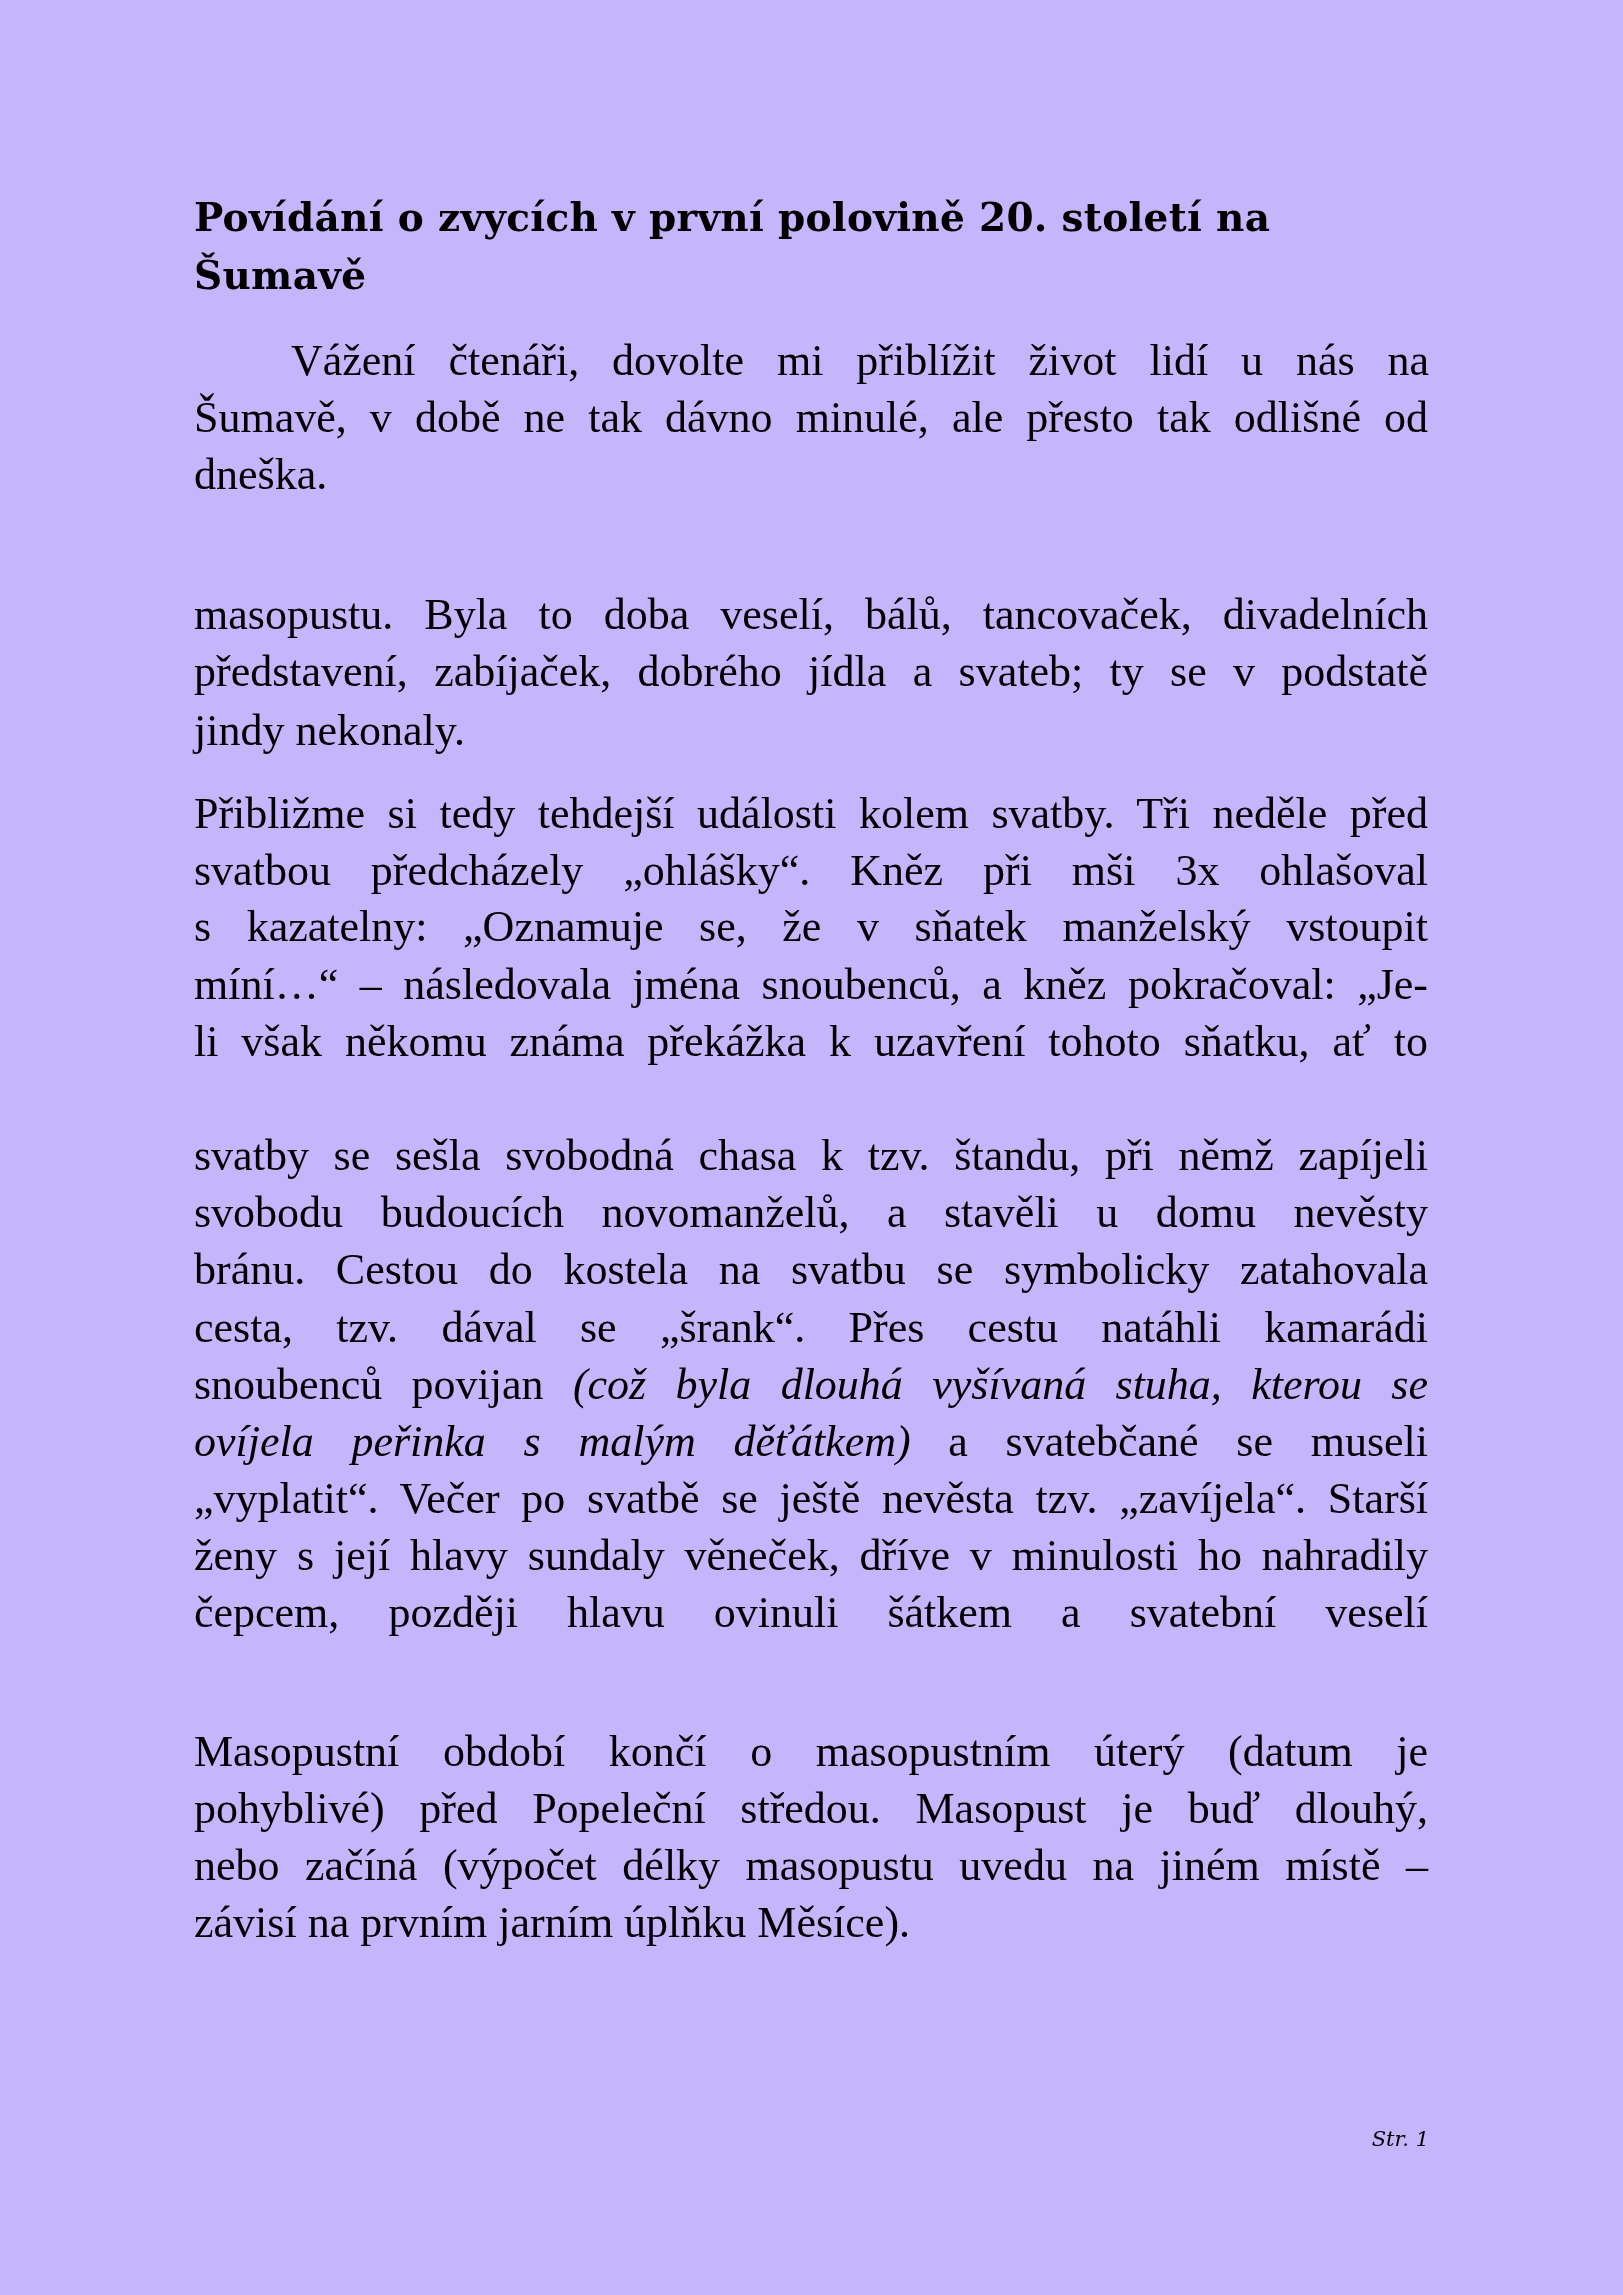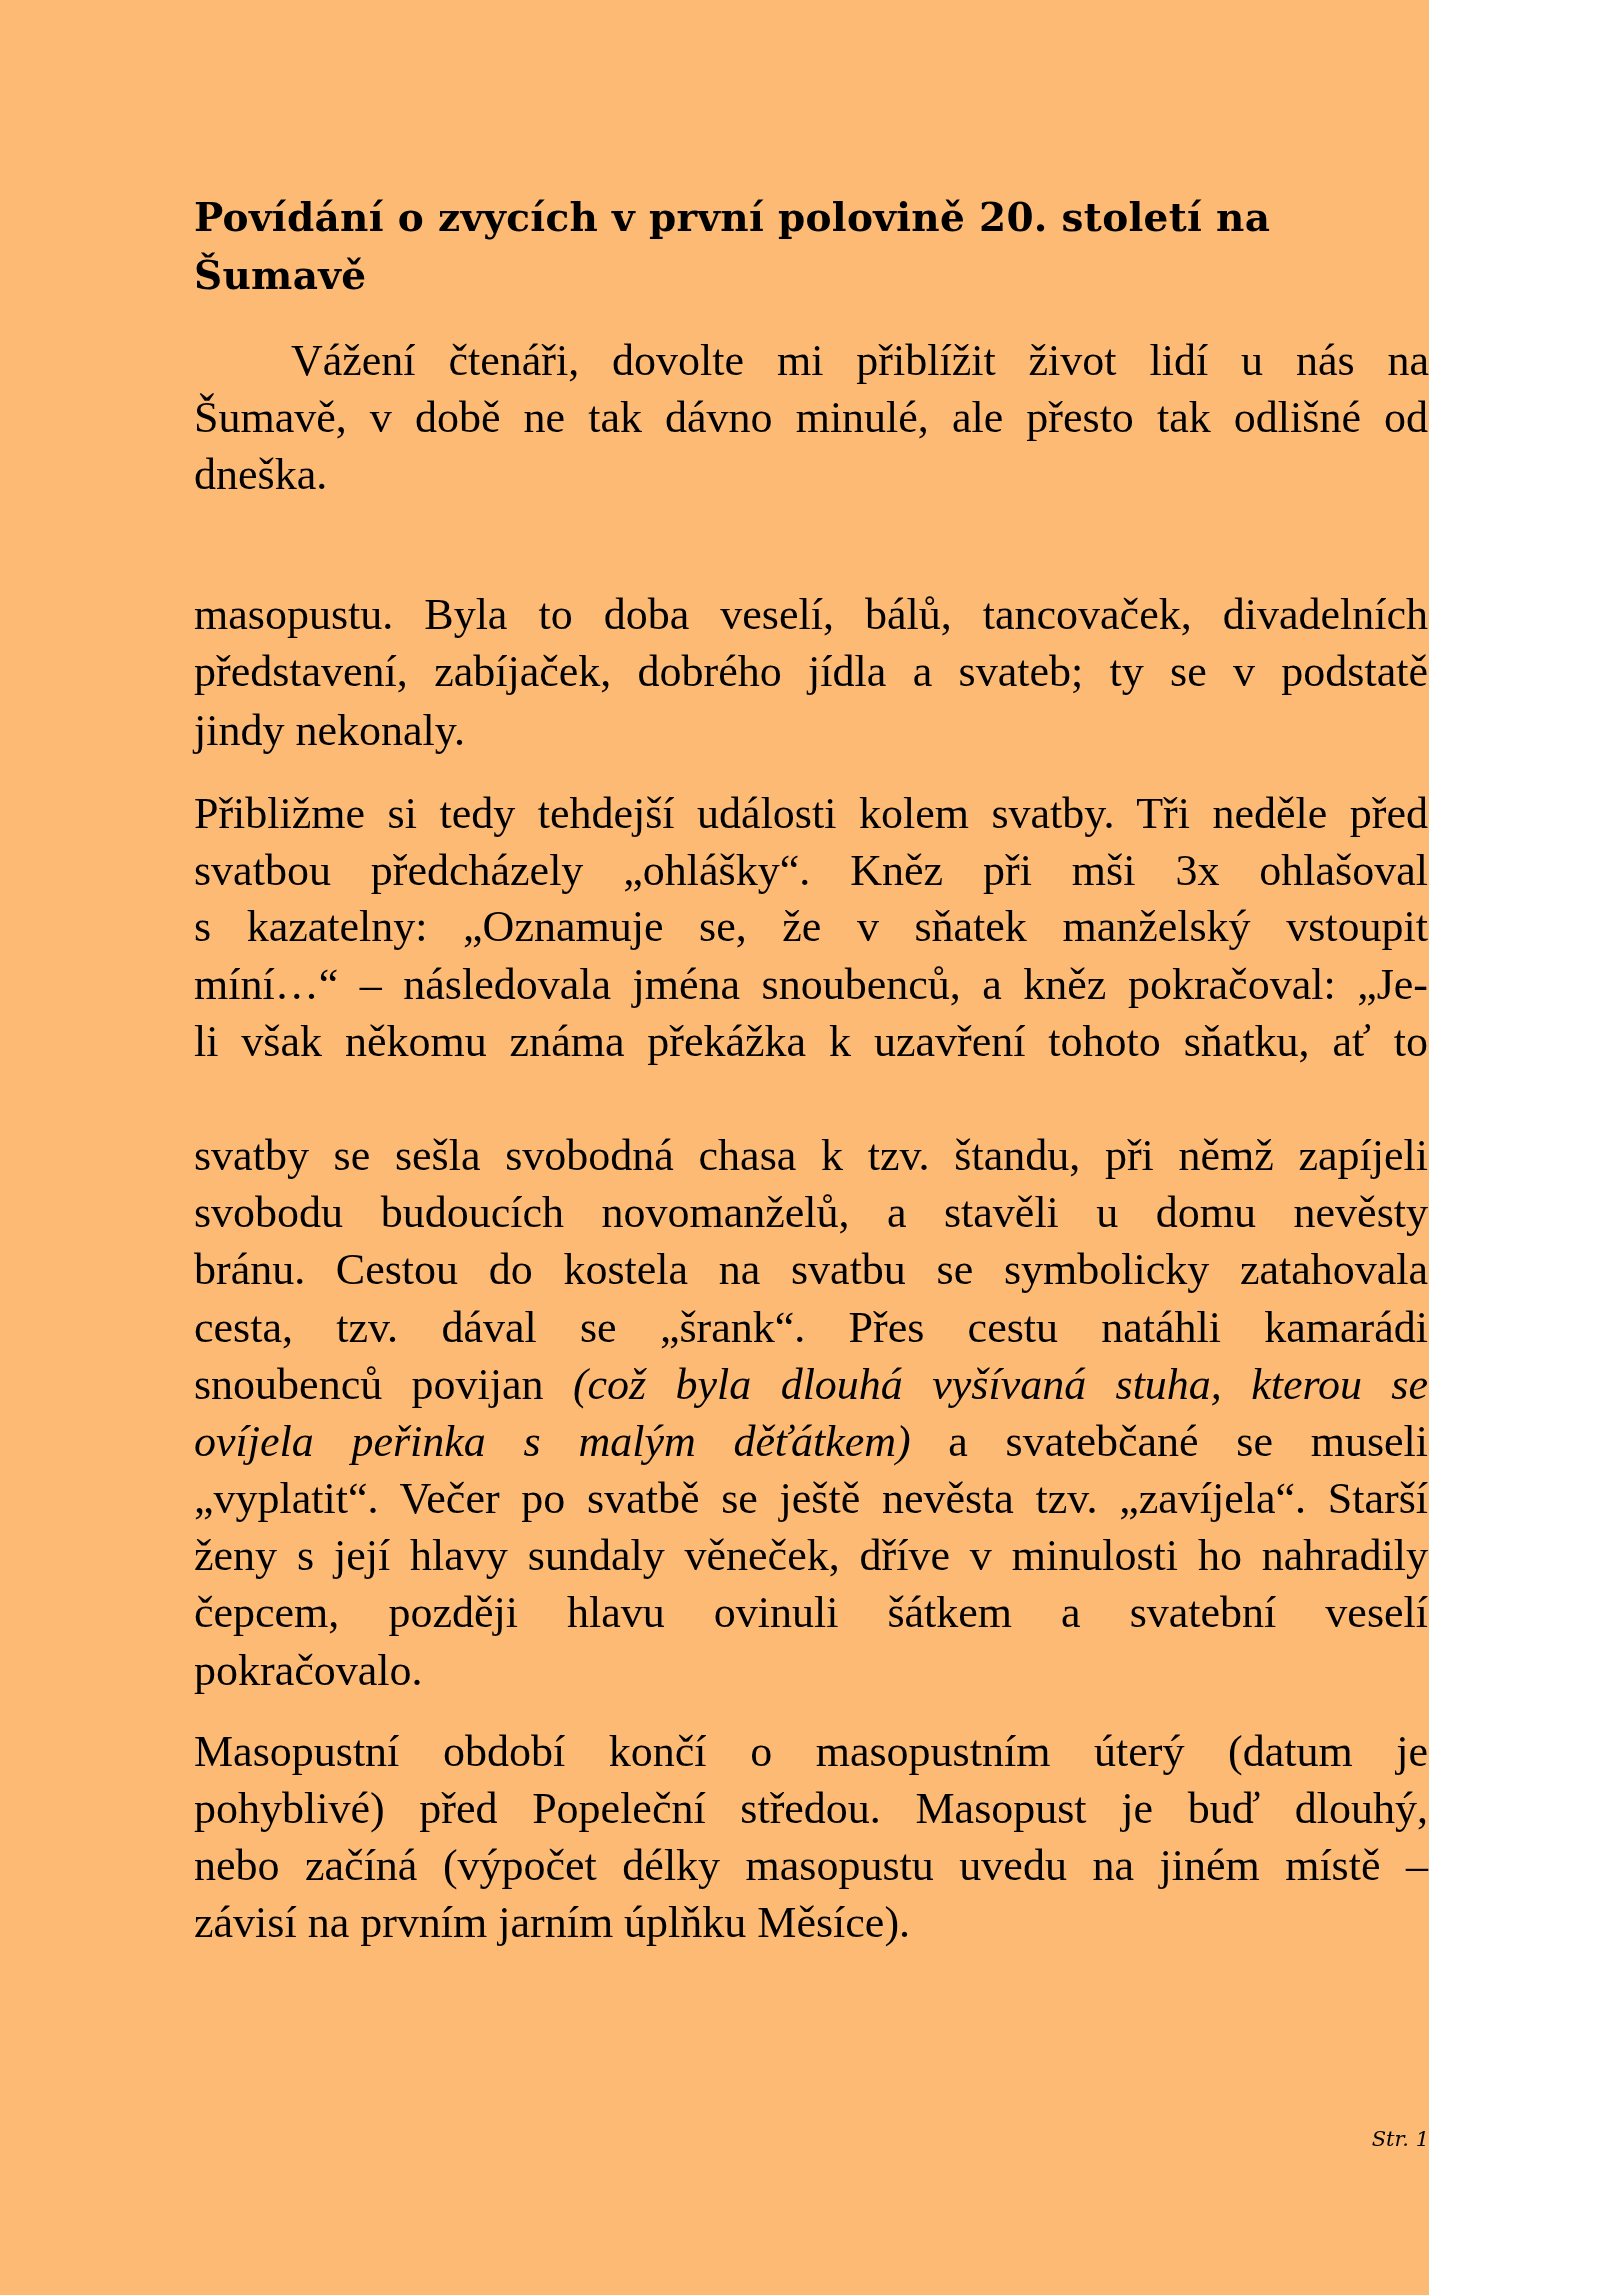--- a/index.html
+++ b/index.html
@@ -1,17 +1,17 @@
 <!DOCTYPE html>
 <html style="font-size:10.5px"><head>
 <meta charset="utf-8">
 <style>
   html, body { margin: 0; padding: 0; background: #ffffff; }
   body { width: 1623px; height: 2295px; position: relative; overflow: hidden; }
-  .page { position: absolute; left: 0; top: 0; width: 1429px; height: 2295px; background: #fdba74; color: #000000; }
+  .page { position: absolute; left: 0; top: 0; width: 1623px; height: 2295px; background: #c4b5fd; color: #000000; }
   .title-line {
     position: absolute; left: 194px; width: 1234px;
     font-family: "DejaVu Serif", "Liberation Serif", serif;
     font-weight: bold; font-size: 39px; line-height: 58px; white-space: nowrap;
     letter-spacing: 0.3px;
   }
   .line {
     position: absolute; left: 194px; width: 1234px;
     font-family: "Liberation Serif", "DejaVu Serif", serif;
     font-size: 44px; line-height: 57px; white-space: nowrap;
@@ -49,21 +49,20 @@
   <div class="line" style="top:1013px">li však někomu známa překážka k uzavření tohoto sňatku, ať to</div>
   <div class="line" style="top:1127px">svatby se sešla svobodná chasa k tzv. štandu, při němž zapíjeli</div>
   <div class="line" style="top:1184px">svobodu budoucích novomanželů, a stavěli u domu nevěsty</div>
   <div class="line" style="top:1241px">bránu. Cestou do kostela na svatbu se symbolicky zatahovala</div>
   <div class="line" style="top:1299px">cesta, tzv. dával se „šrank“. Přes cestu natáhli kamarádi</div>
   <div class="line" style="top:1356px"><span>snoubenců povijan </span><span class="it">(což byla dlouhá vyšívaná stuha, kterou se</span><span></span></div>
   <div class="line" style="top:1413px"><span class="it">ovíjela peřinka s  malým děťátkem)</span><span> a  svatebčané se museli</span></div>
   <div class="line" style="top:1470px">„vyplatit“. Večer po svatbě se ještě nevěsta tzv. „zavíjela“. Starší</div>
   <div class="line" style="top:1527px">ženy s její hlavy sundaly věneček, dříve v minulosti ho nahradily</div>
   <div class="line" style="top:1584px">čepcem, později hlavu ovinuli šátkem a svatební veselí</div>
-  <div class="line last" style="top:1642px">pokračovalo.</div>
 
   <div class="line" style="top:1723px">Masopustní období končí o masopustním úterý (datum je</div>
   <div class="line" style="top:1780px">pohyblivé) před Popeleční středou. Masopust je buď dlouhý,</div>
   <div class="line" style="top:1837px">nebo začíná (výpočet délky masopustu uvedu na jiném místě –</div>
   <div class="line last" style="top:1894px">závisí na prvním jarním úplňku Měsíce).</div>
 
   <div class="footer">Str. 1</div>
 </div>
 
 

